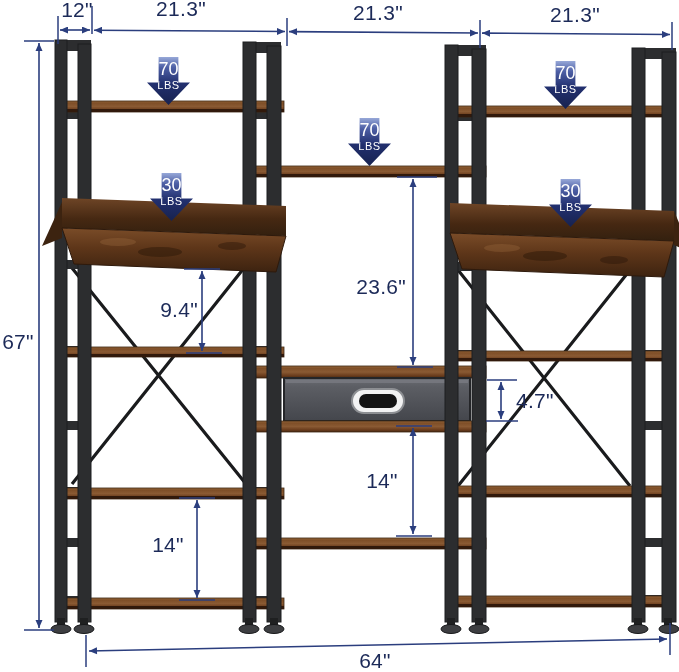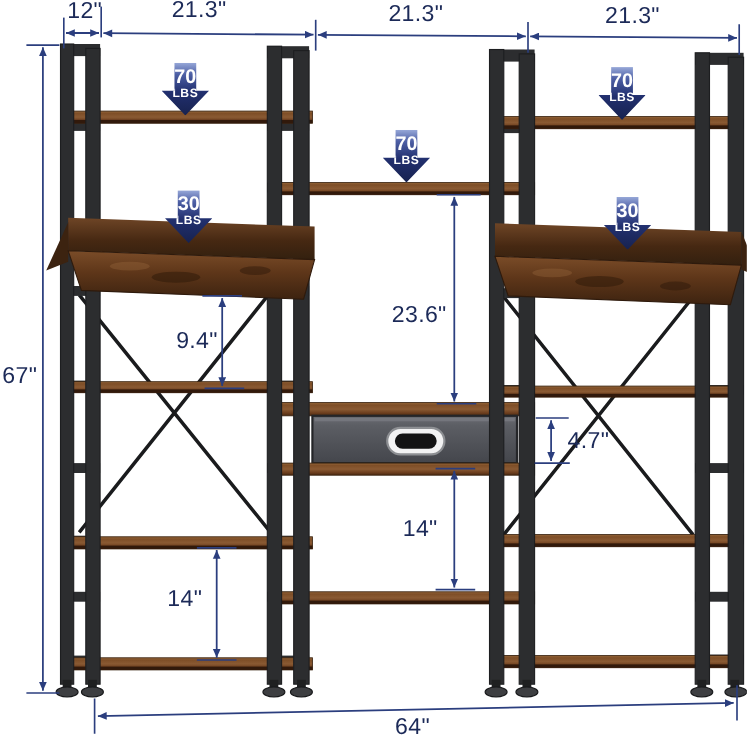--- a/index.html
+++ b/index.html
@@ -12,21 +12,21 @@
     position:absolute;color:#1c2a58;font-size:21px;line-height:22px;
     white-space:nowrap;letter-spacing:.3px;
   }
   .t-center{text-align:center;}
   .t-right{text-align:right;}
   .t-left{text-align:left;}
   .badge{
     position:absolute;width:43px;height:48px;
     clip-path:polygon(27% 0%, 73% 0%, 73% 53%, 100% 53%, 50% 100%, 0% 53%, 27% 53%);
     background:linear-gradient(180deg,#97a8d8 0%,#4d5fa5 22%,#22306f 55%,#17224f 100%);
-    color:#fff;text-align:center;font-weight:bold;
+    color:#fff;text-align:center;font-weight:normal;
   }
   .badge-val{display:block;font-size:18px;line-height:19px;padding-top:3px;}
   .badge-unit{display:block;font-size:11px;line-height:12px;letter-spacing:.5px;}
   .dim{stroke:#2b3e7e;stroke-width:1.6;fill:none;}
   .tick{stroke:#2b3e7e;stroke-width:1.5;}
   .brace{stroke:#1a1b1d;stroke-width:3.2;fill:none;}
   .leg{fill:#2c2d2f;stroke:#1d1e20;stroke-width:1;}
   .rung{fill:#2c2d2f;}
   .shelf{fill:url(#wood);stroke:#3a2310;stroke-width:.8;}
   .shelf-edge{fill:#31190b;}

